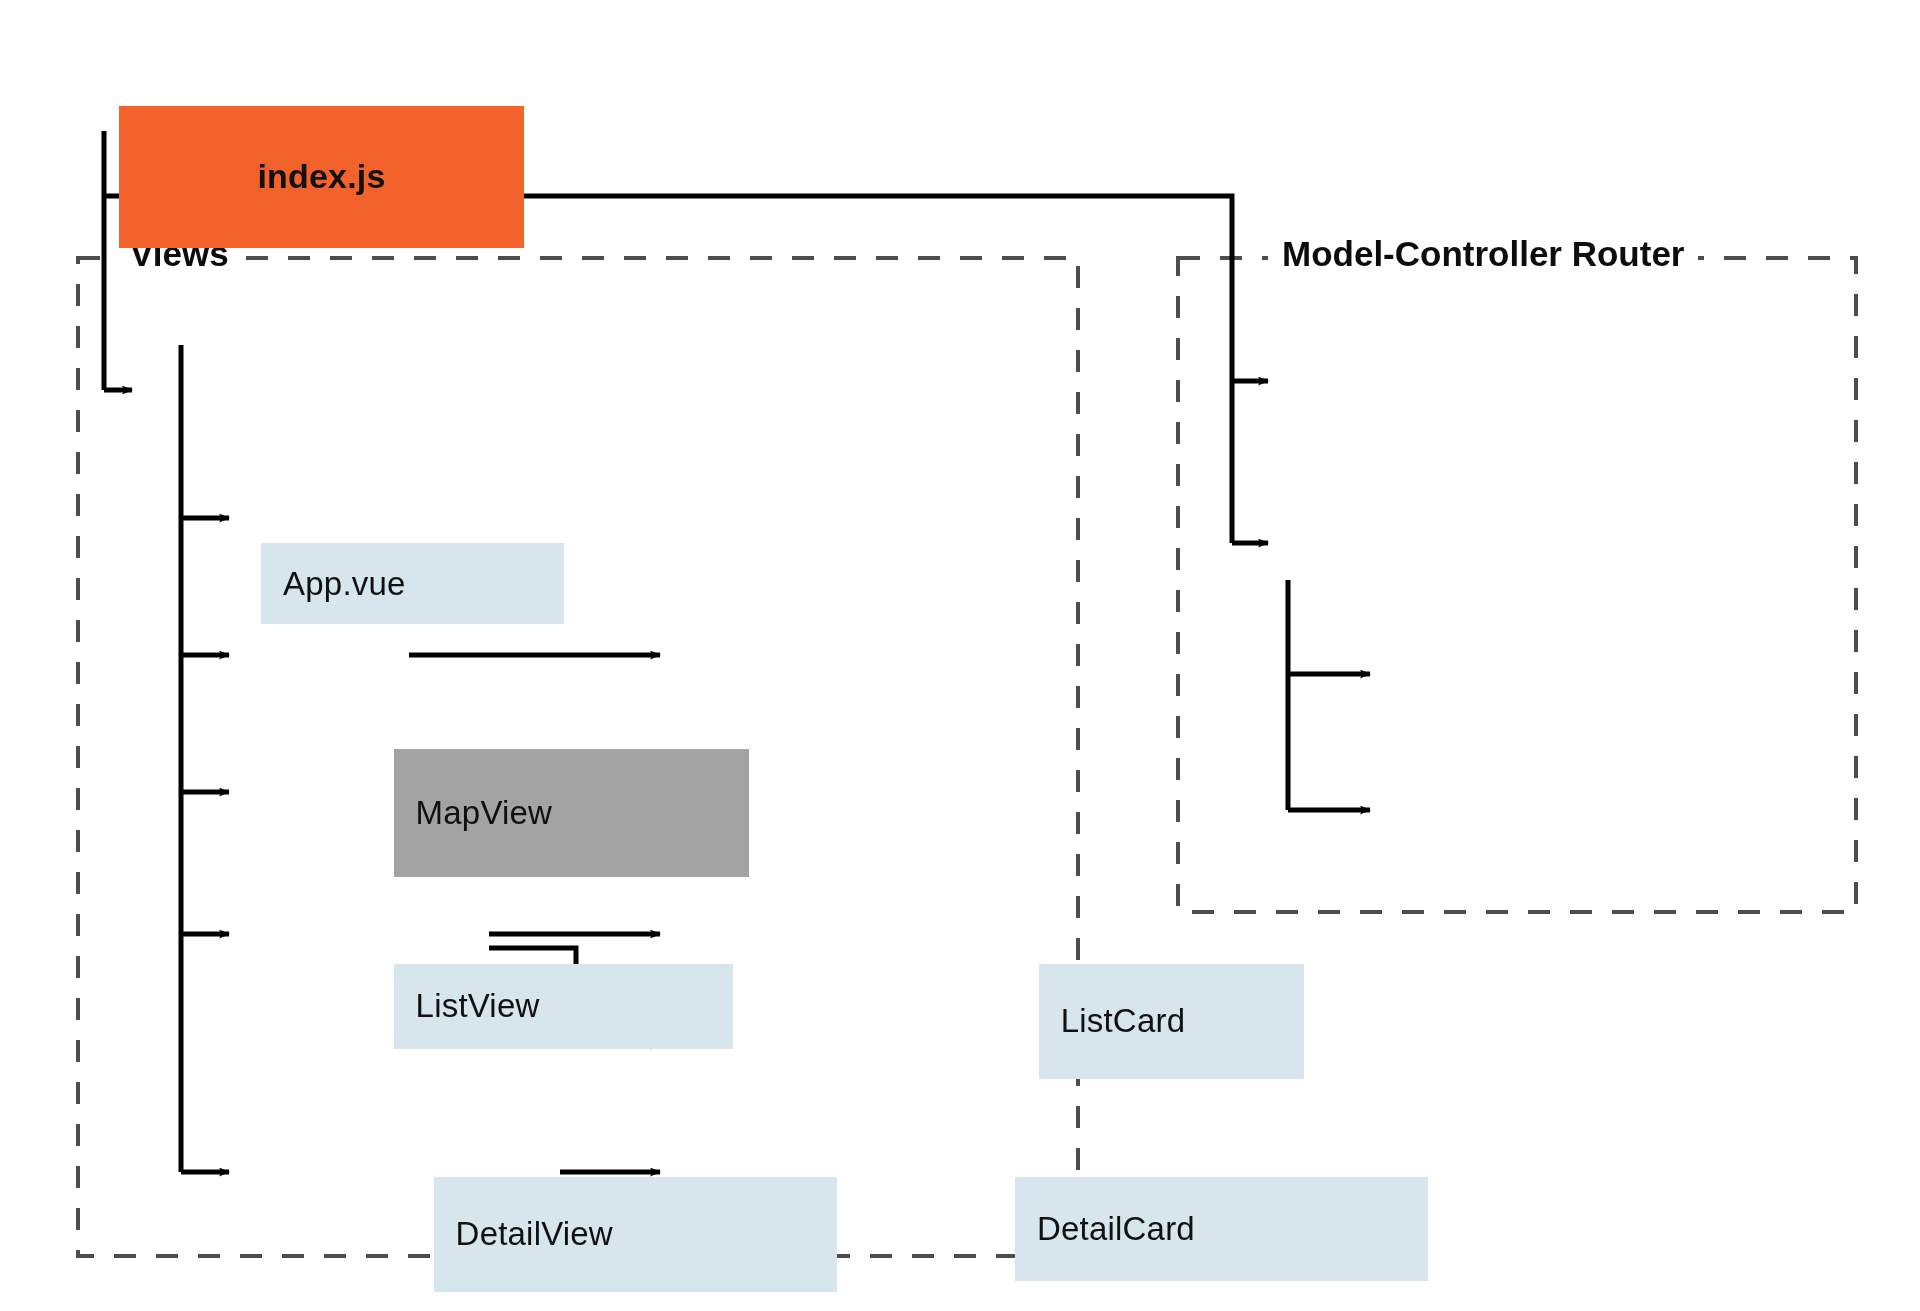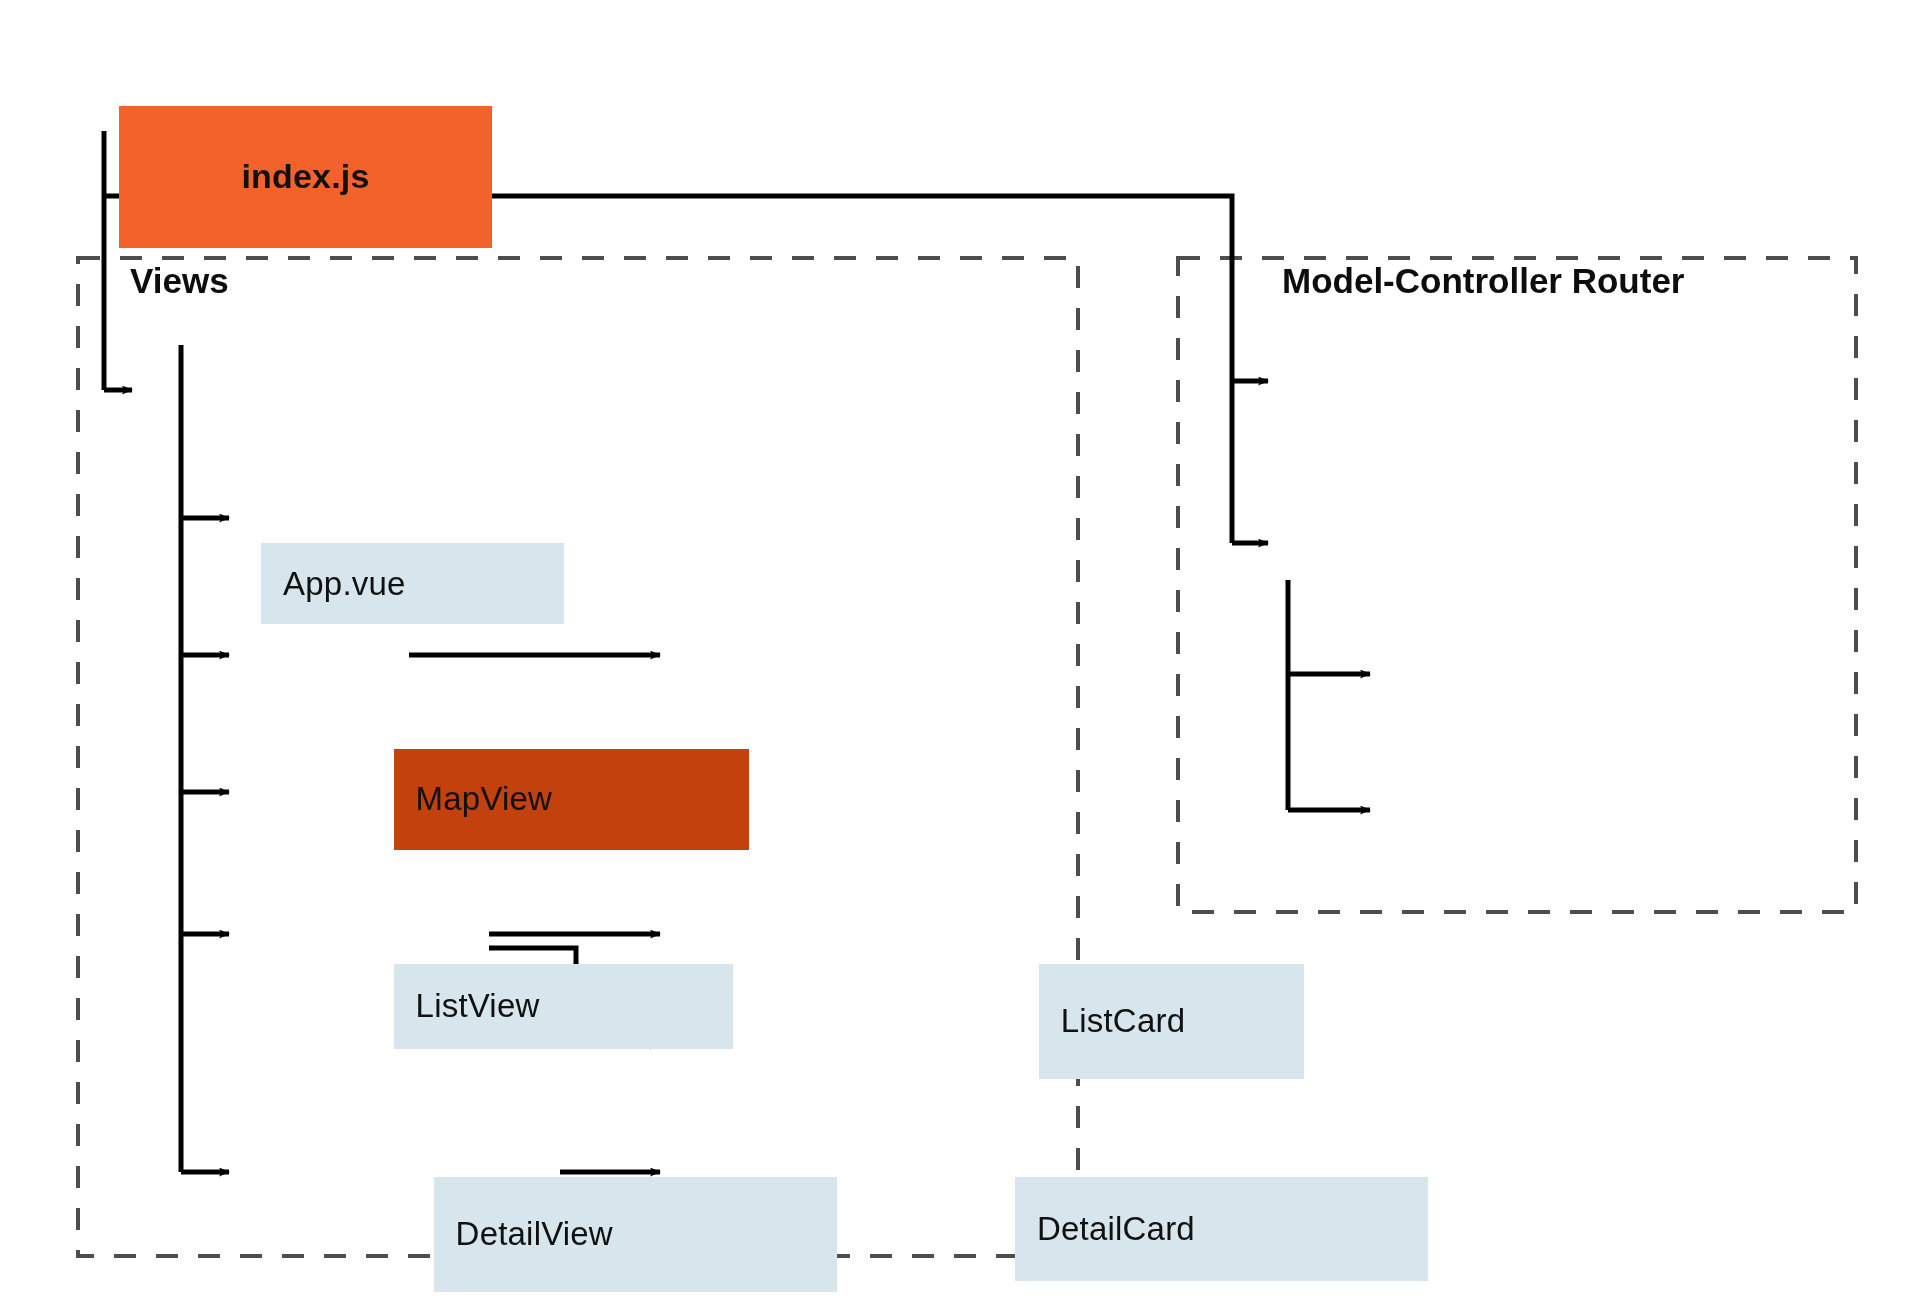--- a/index.html
+++ b/index.html
@@ -47,21 +47,20 @@
   .group-title {
     position: absolute;
     font-family: "Liberation Sans", sans-serif;
     font-weight: bold;
     font-size: 35px;
     color: #0d0d0d;
     background: #ffffff;
     padding: 0 14px;
     white-space: nowrap;
     line-height: 1;
-    margin-top: 27px;
   }
 </style>
 </head>
 <body>
 
 <div id="diagram-root">
 
   <svg class="layer" viewBox="0 0 1920 1311" xmlns="http://www.w3.org/2000/svg">
     <defs>
       <marker id="arrowhead" markerWidth="11" markerHeight="9" refX="10" refY="4.5" orient="auto" markerUnits="userSpaceOnUse">
@@ -102,25 +101,25 @@
 
     <path d="M 1288 580 L 1288 810" fill="none" stroke="#000000" stroke-width="5"></path>
     <path d="M 1288 674 L 1370 674" fill="none" stroke="#000000" stroke-width="5" marker-end="url(#arrowhead)"></path>
     <path d="M 1288 810 L 1370 810" fill="none" stroke="#000000" stroke-width="5" marker-end="url(#arrowhead)"></path>
   </svg>
 
   <div class="group-title" style="left:116px; top:236px;">Views</div>
 
   <div class="group-title" style="left:1268px; top:236px;">Model-Controller Router</div>
 
-  <div class="node-box entry" style="left: 119.04px; top: 105.571px; width: 373px; height: 142.041px; background: rgb(244, 98, 44);">index.js</div>
+  <div class="node-box entry" style="left: 119.04px; top: 105.571px; width: 405px; height: 142.041px; background: rgb(244, 98, 44);">index.js</div>
 
   <div class="node-box" style="left: 261.12px; top: 543.211px; width: 303.36px; height: 81px; background: rgb(215, 230, 236);">App.vue</div>
 
-  <div class="node-box" style="left: 393.6px; top: 748.594px; width: 355.2px; height: 101px; background: #c2410c;">MapView</div>
+  <div class="node-box" style="left: 393.6px; top: 748.594px; width: 355.2px; height: 128px; background: #a3a3a3;">MapView</div>
 
   <div class="node-box" style="left: 393.6px; top: 963.575px; width: 339.84px; height: 85px; background: rgb(215, 230, 236);">ListView</div>
 
   <div class="node-box" style="left: 1038.72px; top: 963.575px; width: 265px; height: 115.168px; background: rgb(215, 230, 236);">ListCard</div>
 
   <div class="node-box" style="left: 393.6px; top: 1176.64px; width: 403.2px; height: 115.168px; background: rgb(215, 230, 236); margin-left: 40px;">DetailView</div>
 
   <div class="node-box" style="left: 1015px; top: 1176.64px; width: 412.8px; height: 104px; background: rgb(215, 230, 236);">DetailCard</div>
 
 </div>

